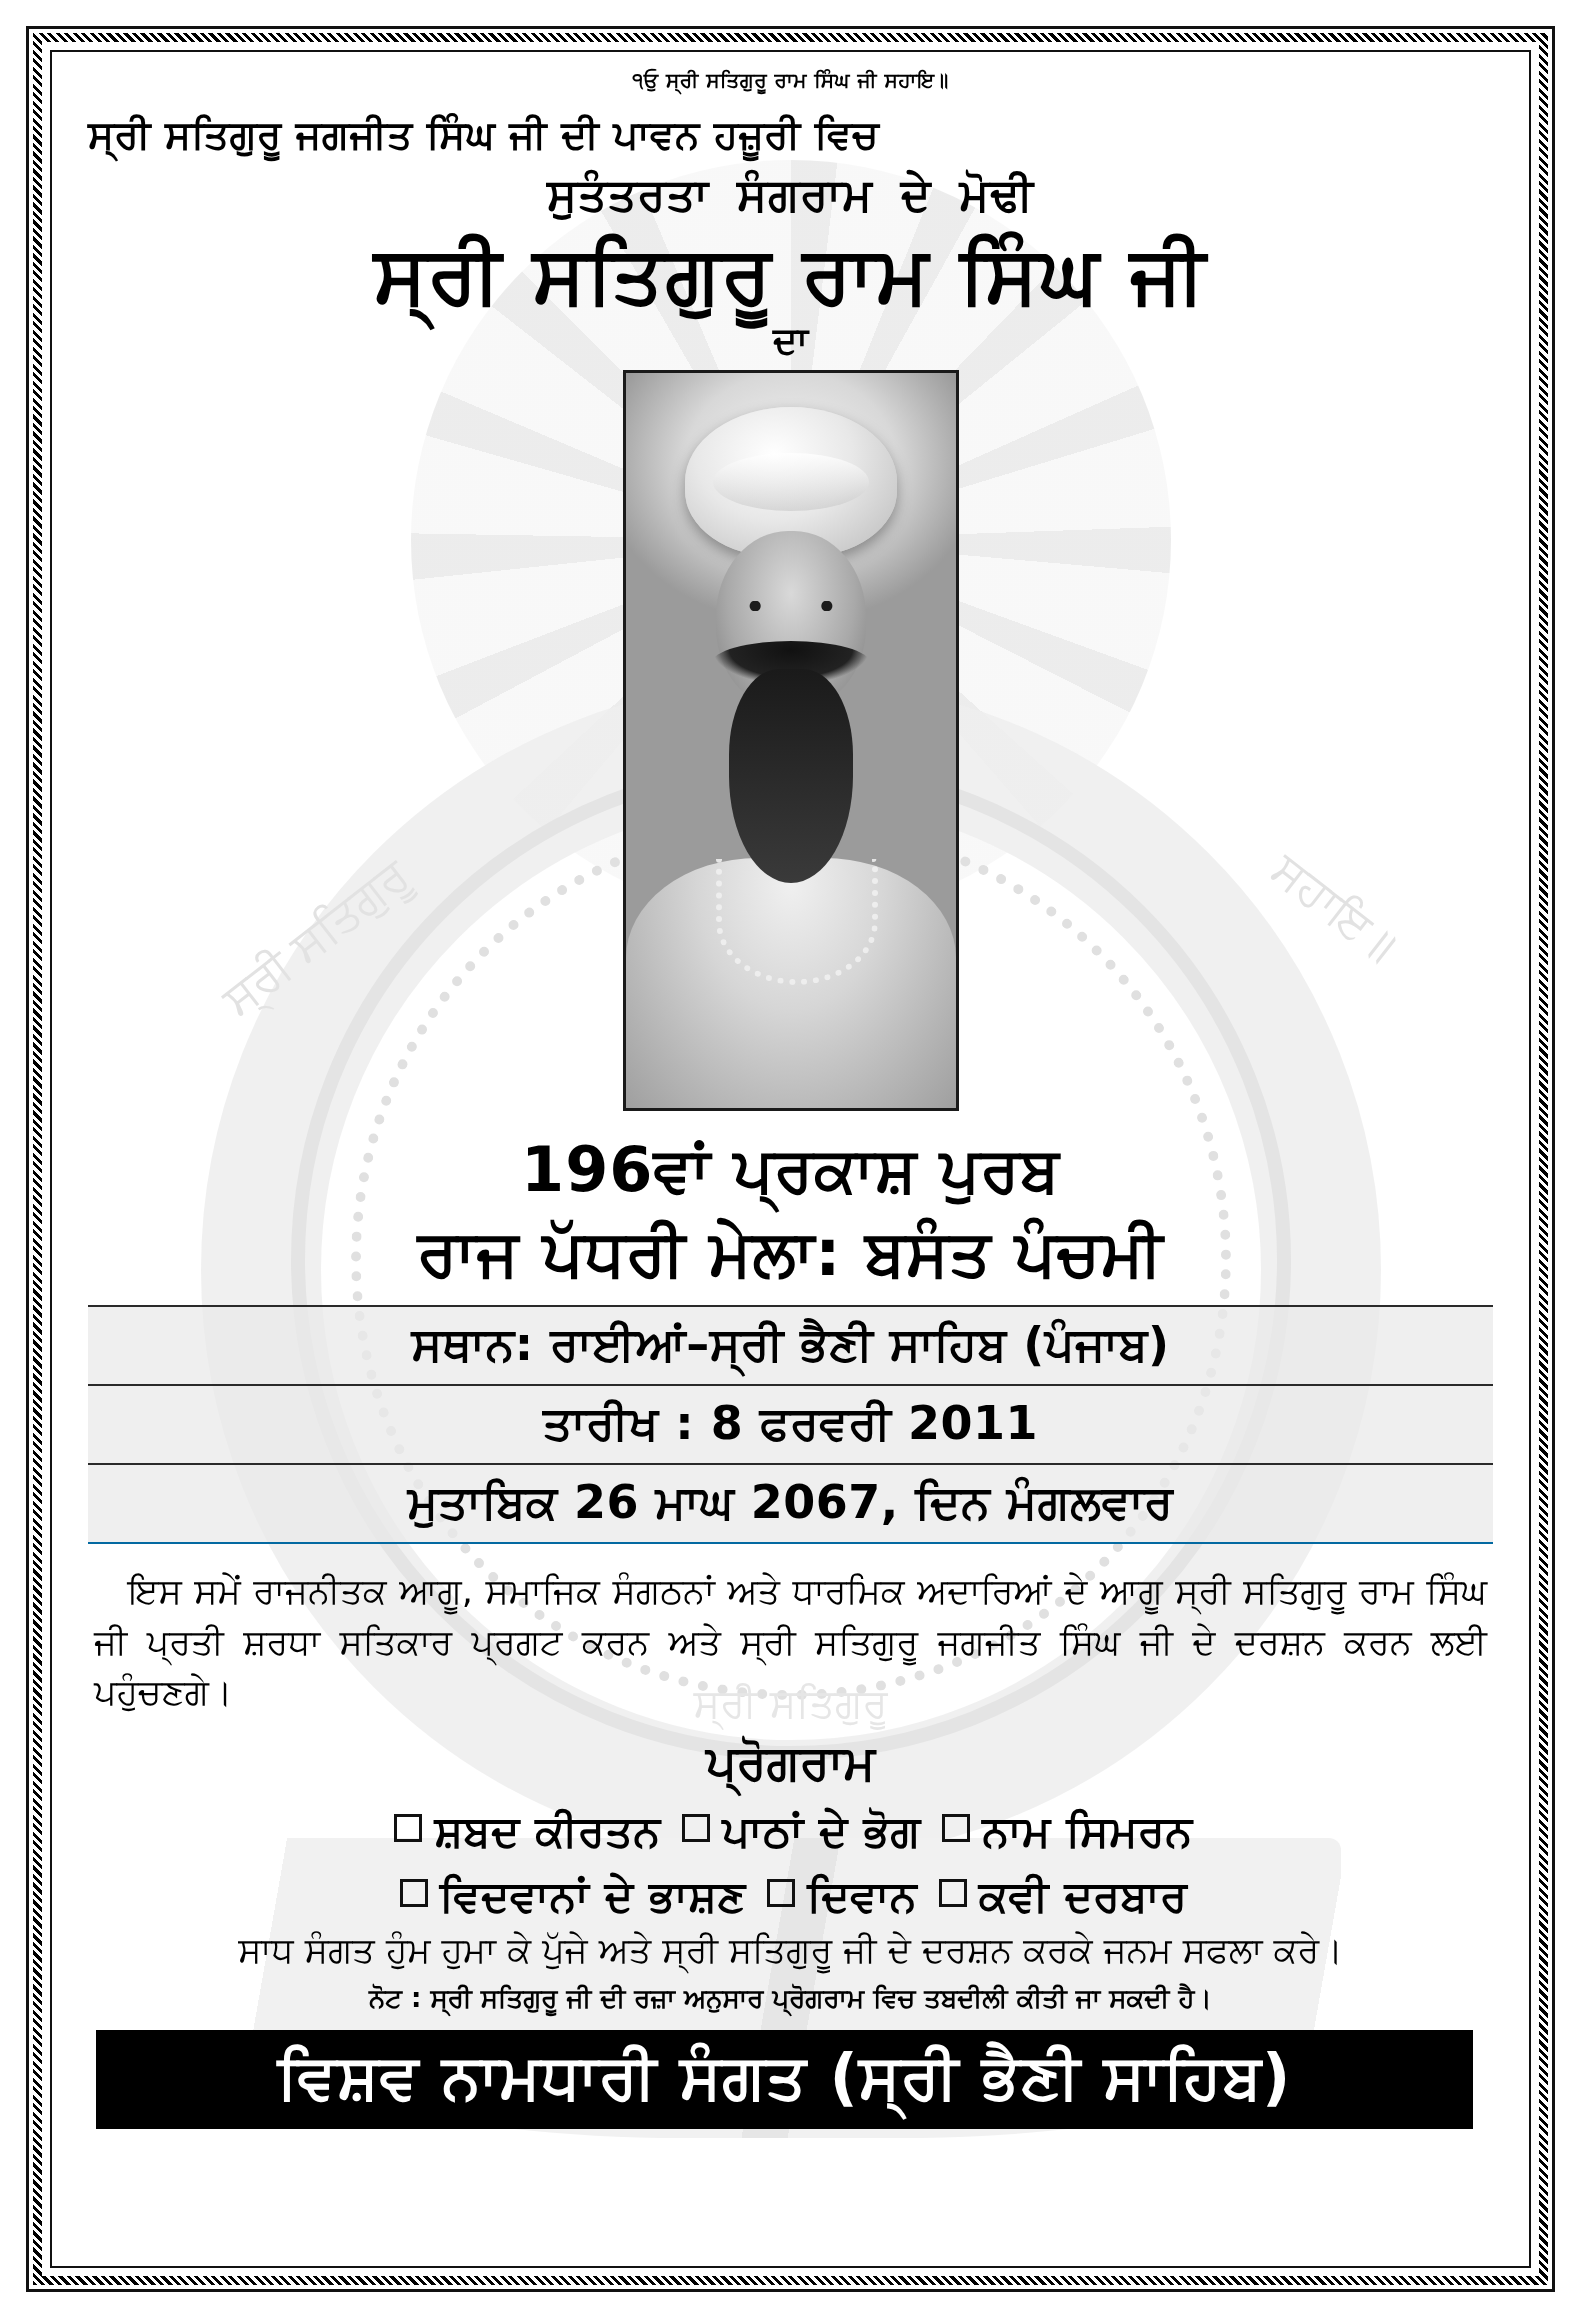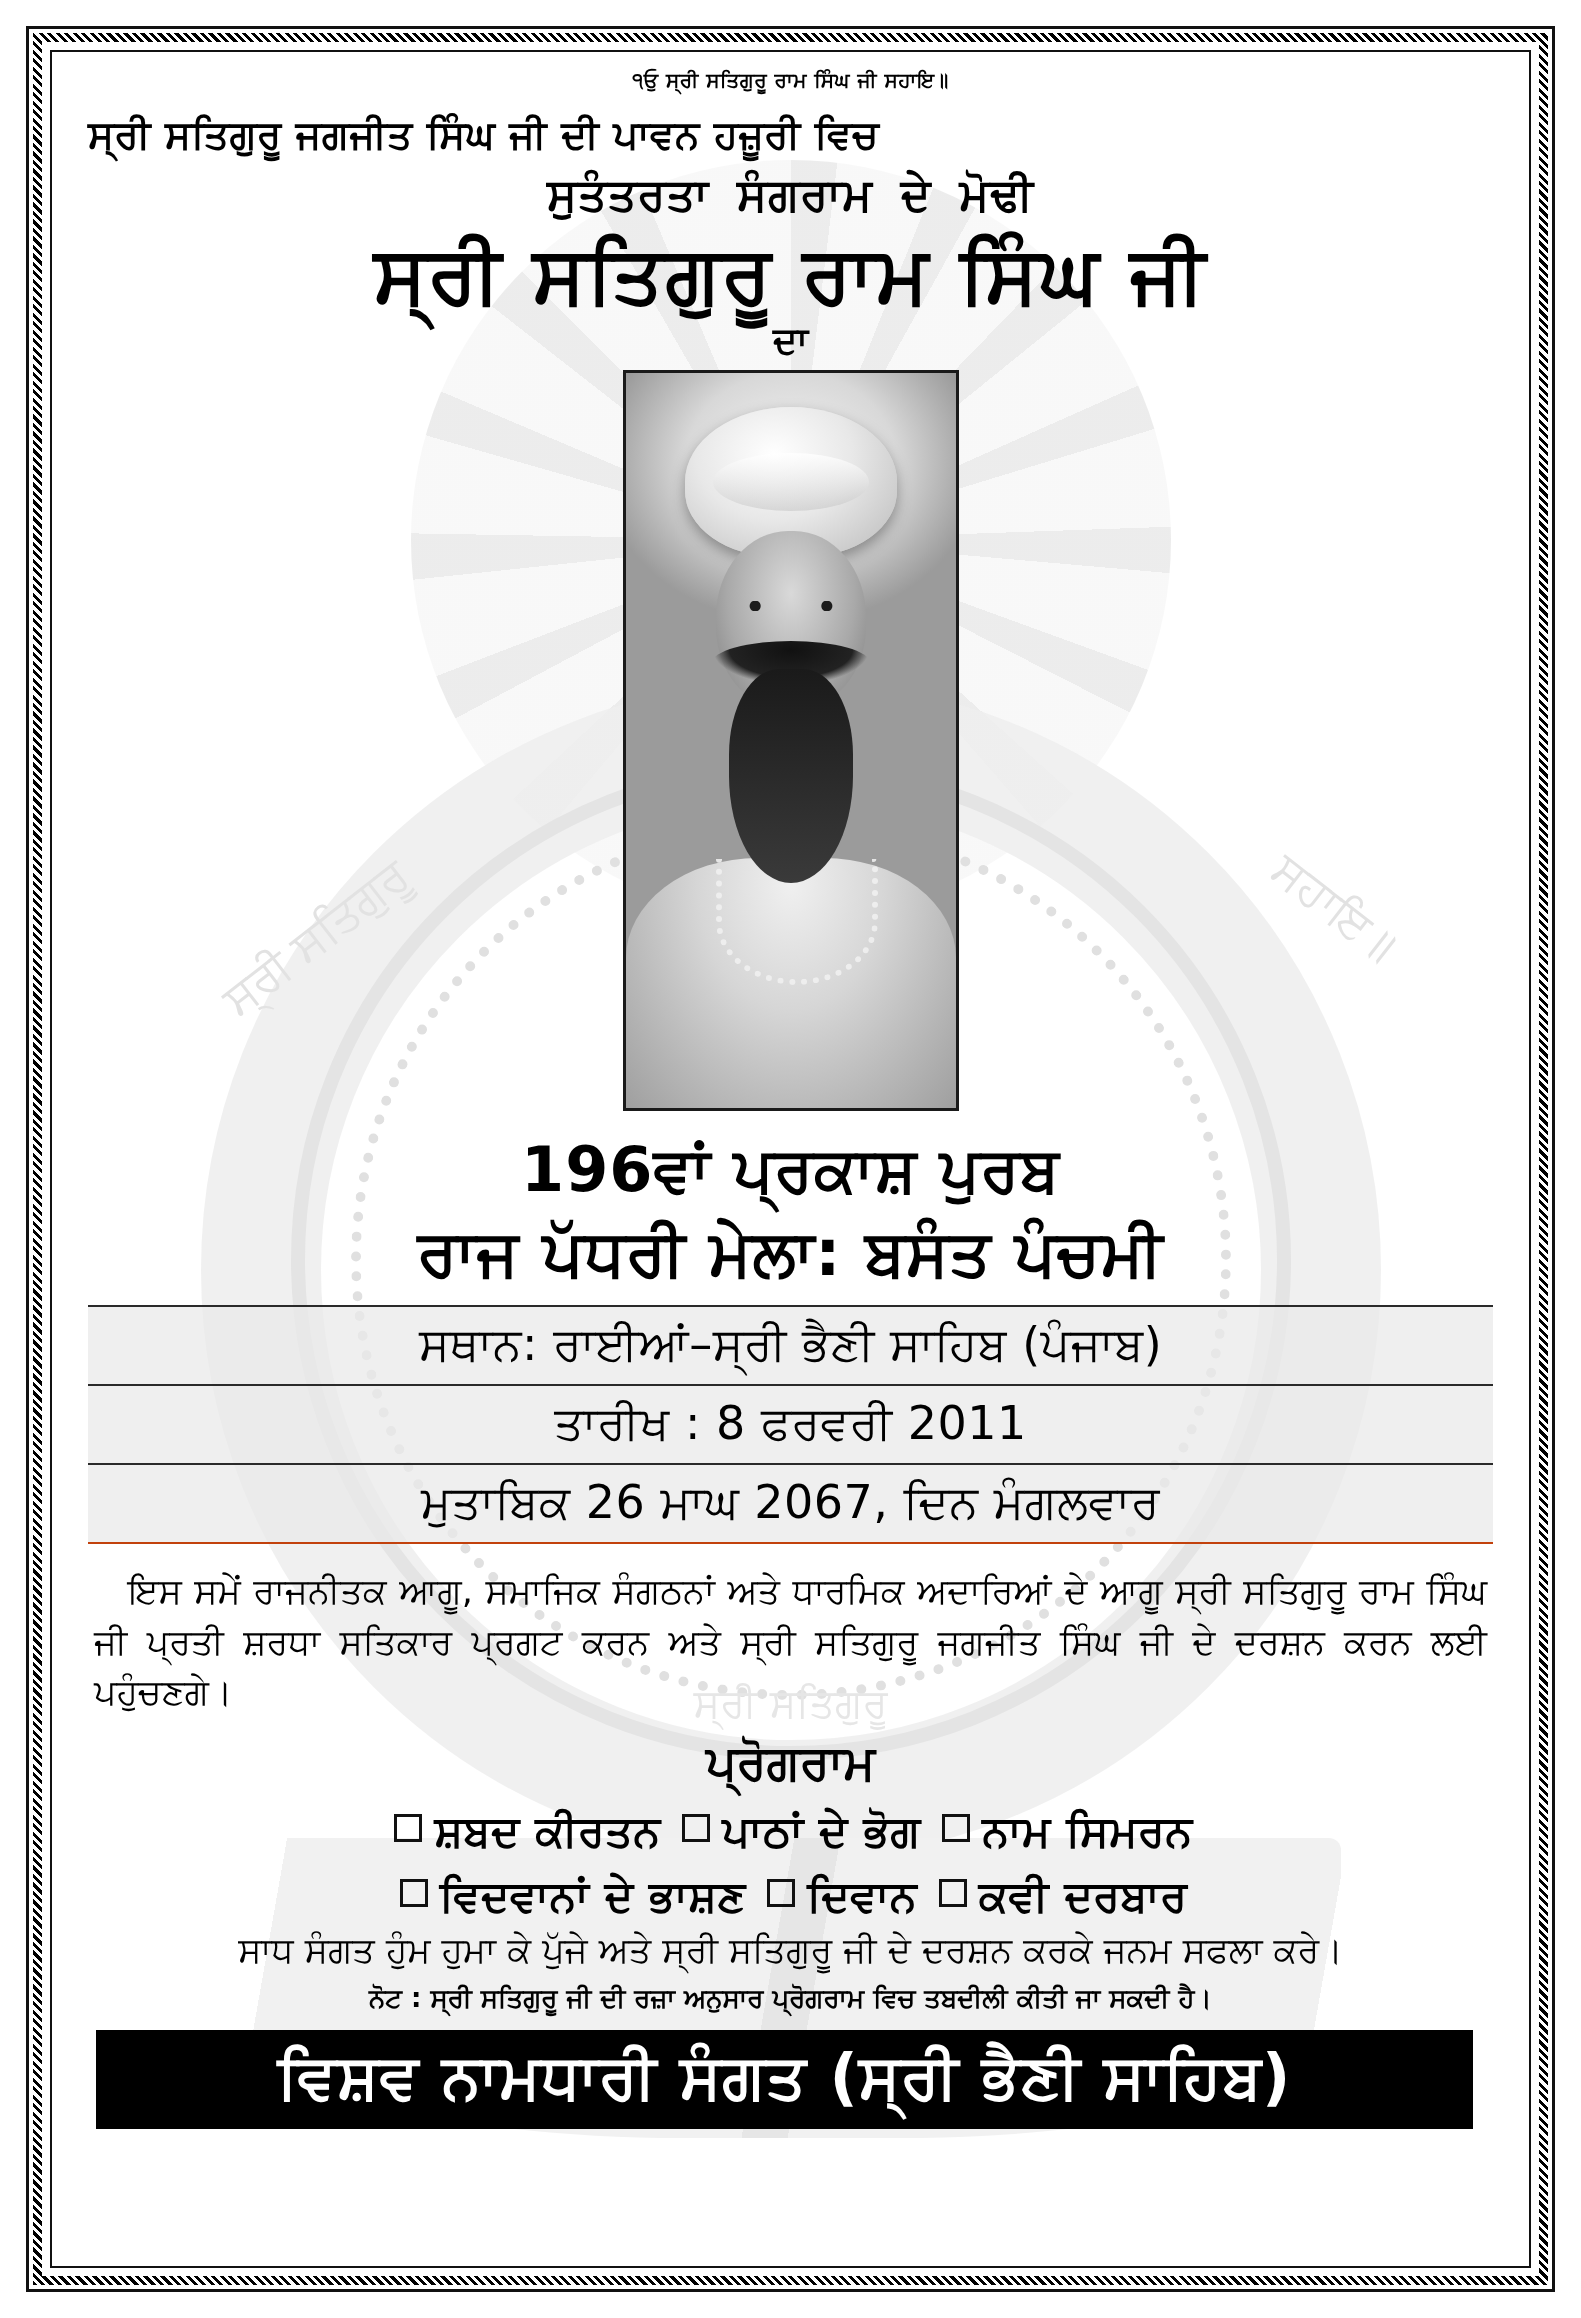--- a/index.html
+++ b/index.html
@@ -304,28 +304,28 @@
   .mela {
     text-align: center;
     font-size: 64px;
     font-weight: bold;
     margin-top: 10px;
     letter-spacing: 1px;
   }
 
   .band {
     text-align: center;
-    font-weight: normal;
+    font-weight: bold;
     font-size: 46px;
     padding: 10px 0 12px;
     border-top: 2px solid #2a2a2a;
     background: rgba(233,233,233,.72);
     letter-spacing: .5px;
   }
-  .band.last { border-bottom: 2px solid #c2410c; }
+  .band.last { border-bottom: 2px solid #0369a1; }
 
   .body-text {
     font-size: 35px;
     line-height: 1.45;
     text-align: justify;
     margin: 22px 6px 0 6px;
     font-weight: normal;
   }
   .body-text .indent { padding-left: 34px; }
 

